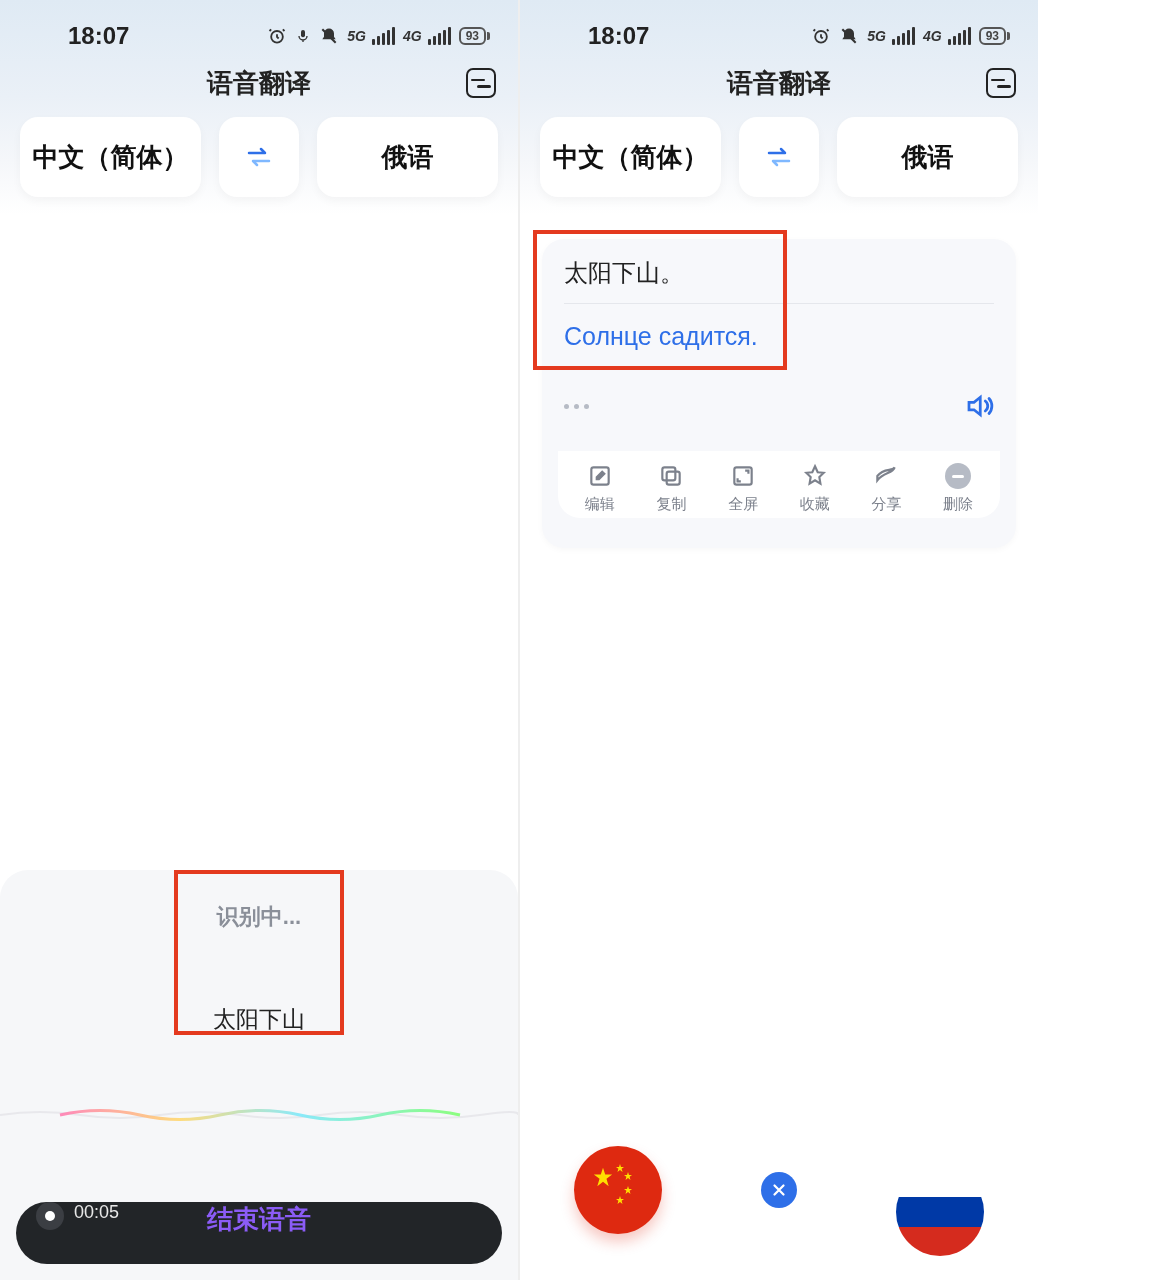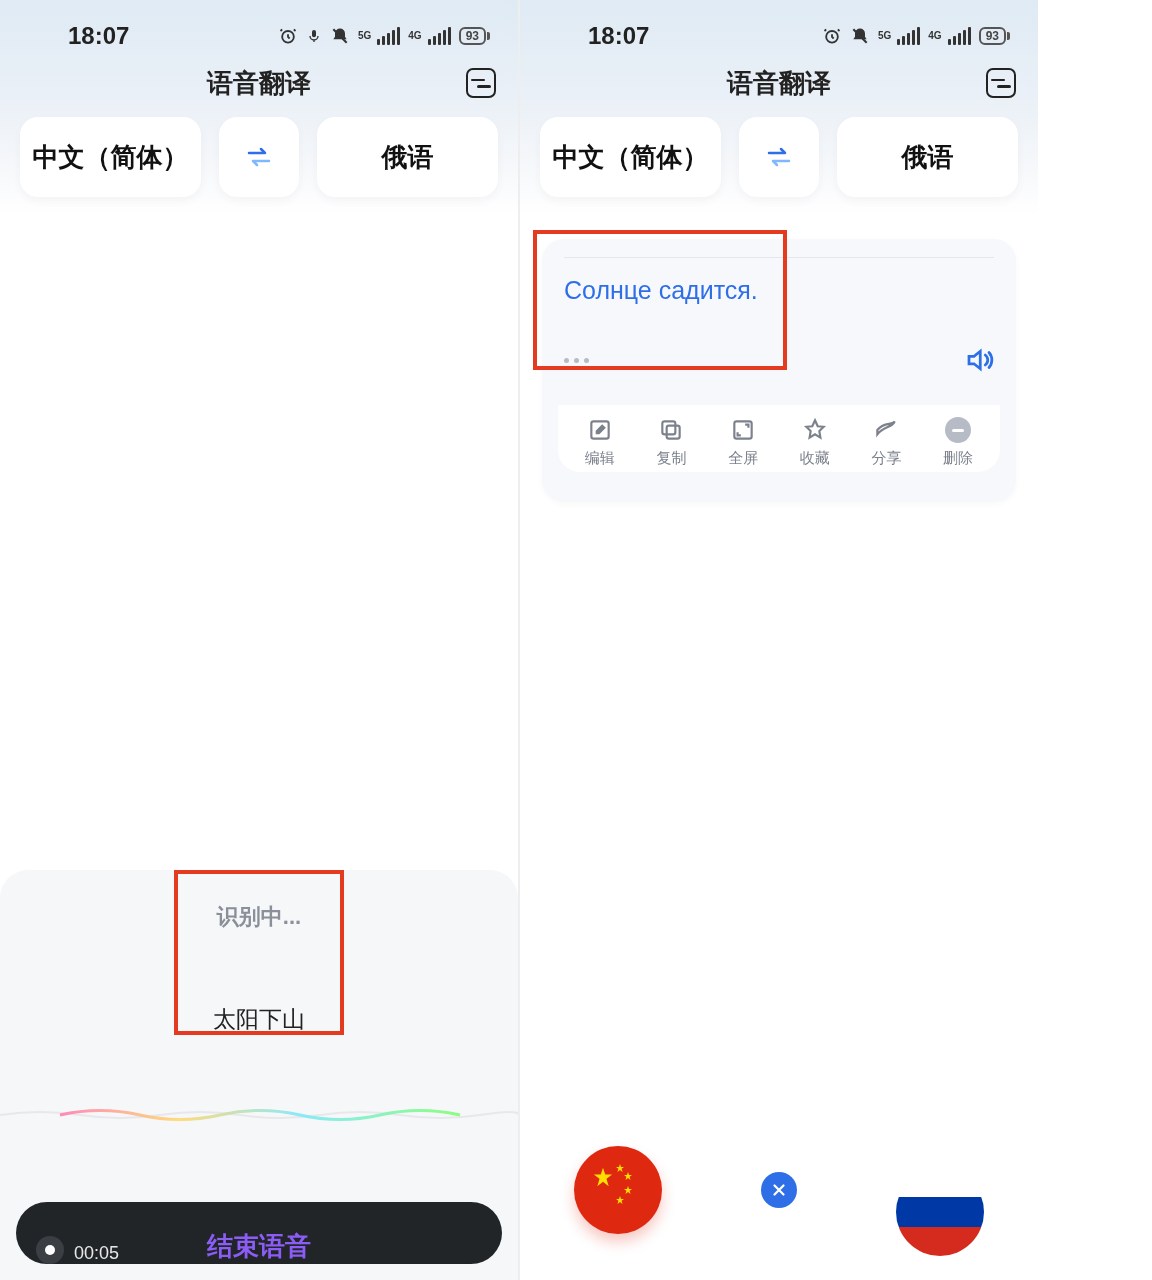--- a/index.html
+++ b/index.html
@@ -79,21 +79,21 @@
     display: flex;
     align-items: flex-end;
     gap: 2px;
     height: 18px;
   }
   .signal .bar1 { width:3px; height:6px; background:#333; border-radius:1px;}
   .signal .bar2 { width:3px; height:9px; background:#333; border-radius:1px;}
   .signal .bar3 { width:3px; height:12px; background:#333; border-radius:1px;}
   .signal .bar4 { width:3px; height:15px; background:#333; border-radius:1px;}
   .signal .bar5 { width:3px; height:18px; background:#333; border-radius:1px;}
-  .siglabel { font-size:10px; font-weight:700; color:#333; margin-right:-2px;}
+  .siglabel { font-size:14px; font-weight:700; color:#333; margin-right:-2px;font-style:italic;}
 
   .header {
     position: relative;
     z-index: 2;
     height: 56px;
     display: flex;
     align-items: center;
     justify-content: center;
   }
   .title {
@@ -201,21 +201,21 @@
     left: 0; right: 0;
     height: 18px;
   }
   .stop-bar {
     position: absolute;
     left: 16px; right: 16px; bottom: 16px;
     height: 62px;
     background: #222528;
     border-radius: 32px;
     display: flex;
-    align-items: flex-end;
+    align-items: flex-start;
     padding: 0 20px;
     color: #fff;
     cursor:pointer;
     margin-top:44px;
   }
   .rec-dot {
     width: 28px; height: 28px; border-radius: 50%;
     background: #3b3e43;
     display:flex;align-items:center;justify-content:center;
     margin-right: 10px;
@@ -488,20 +488,21 @@
           <path d="M23 15H7l4 4" stroke="#7fb8ff" stroke-width="2.5" fill="none" stroke-linecap="round" stroke-linejoin="round"></path>
         </svg>
       </div>
       <div class="lang-btn">俄语</div>
     </div>
 
     <div class="content">
       <div class="card">
         <div class="card-top">
           <div class="card-highlight"></div>
+          <div class="src-text">太阳下山。</div>
           <div class="divider"></div>
           <div class="tgt-text">Солнце садится.</div>
         </div>
         <div class="card-mid">
           <div class="dots">
               <span></span>
               <span></span>
               <span></span>
             </div>
           <div class="speaker">

